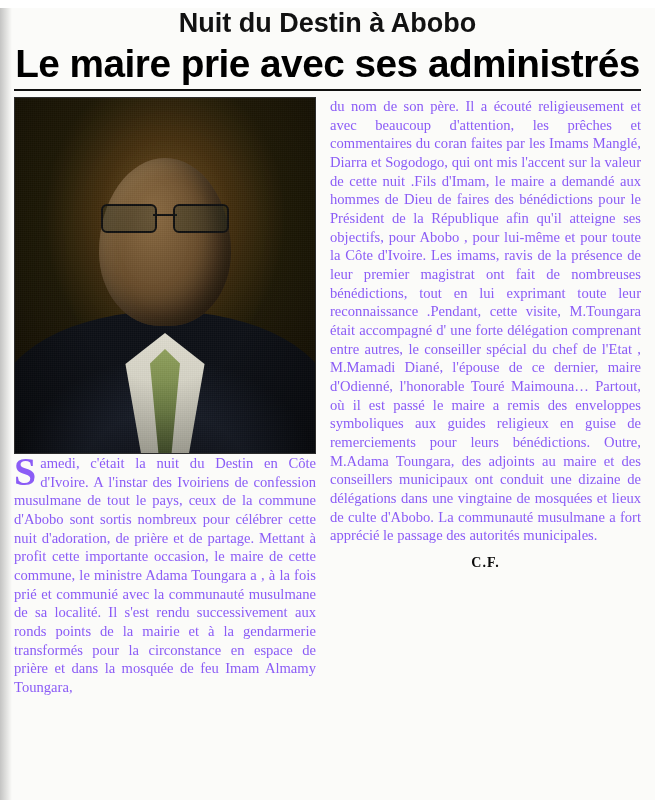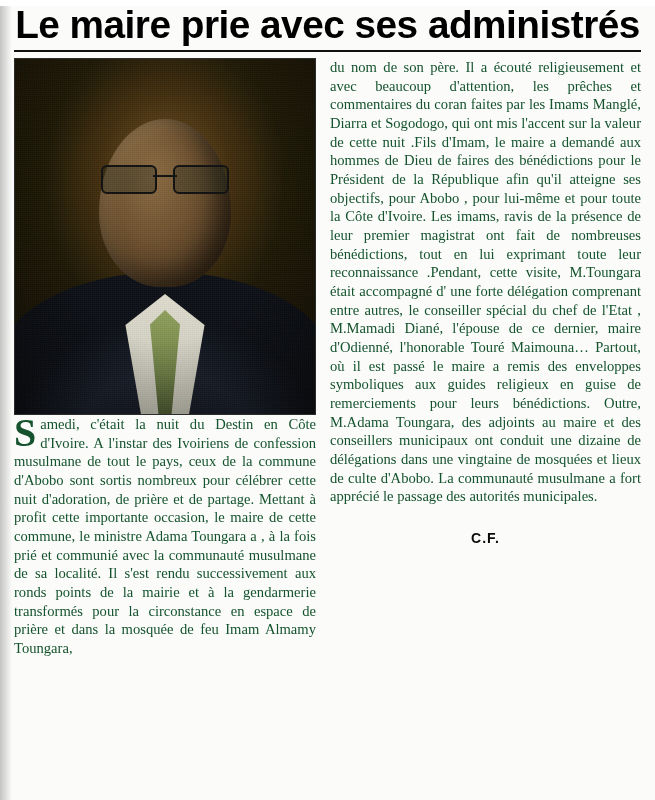--- a/index.html
+++ b/index.html
@@ -173,55 +173,56 @@
     margin: 3px 0 6px 0;
     color: #111;
   }
 
   
   .col-text {
     font-family: "Liberation Serif", serif;
     font-size: 14.6px;
     line-height: 1.28;
     text-align: justify;
-    color: #14532d;
+    color: #8b5cf6;
     hyphens: auto;
   }
   .col-text p { margin: 0; }
   .dropcap-para::first-letter {
     float: left;
     font-family: "Liberation Serif", serif;
     font-weight: bold;
     font-size: 40px;
     line-height: 32px;
     padding: 2px 4px 0 0;
   }
   .signature {
-    margin-top: 24px;
-    text-align: center;
-    font-family: Liberation Sans, sans-serif;
+    margin-top: 10px;
+    text-align: center;
+    font-family: Liberation Serif, serif;
     font-weight: bold;
     font-size: 14px;
     letter-spacing: 1px;
   }
   .edge-shadow {
     position: absolute;
     left: 0; top: 0; bottom: 0;
     width: 12px;
     background: linear-gradient(90deg, rgba(0,0,0,.22), rgba(0,0,0,0));
     pointer-events: none;
   }
 </style>
 </head>
 <body>
 
 <div class="page">
 
   <div class="edge-shadow"></div>
 
+  <div class="kicker">Nuit du Destin à Abobo</div>
   <div class="headline">Le maire prie avec ses administrés</div>
   <div class="rule"></div>
 
   <div class="content">
 
     <div class="col-left">
 
       <div class="photo-wrap">
         <div class="photo-canvas"></div>
         <div class="suit"></div>

